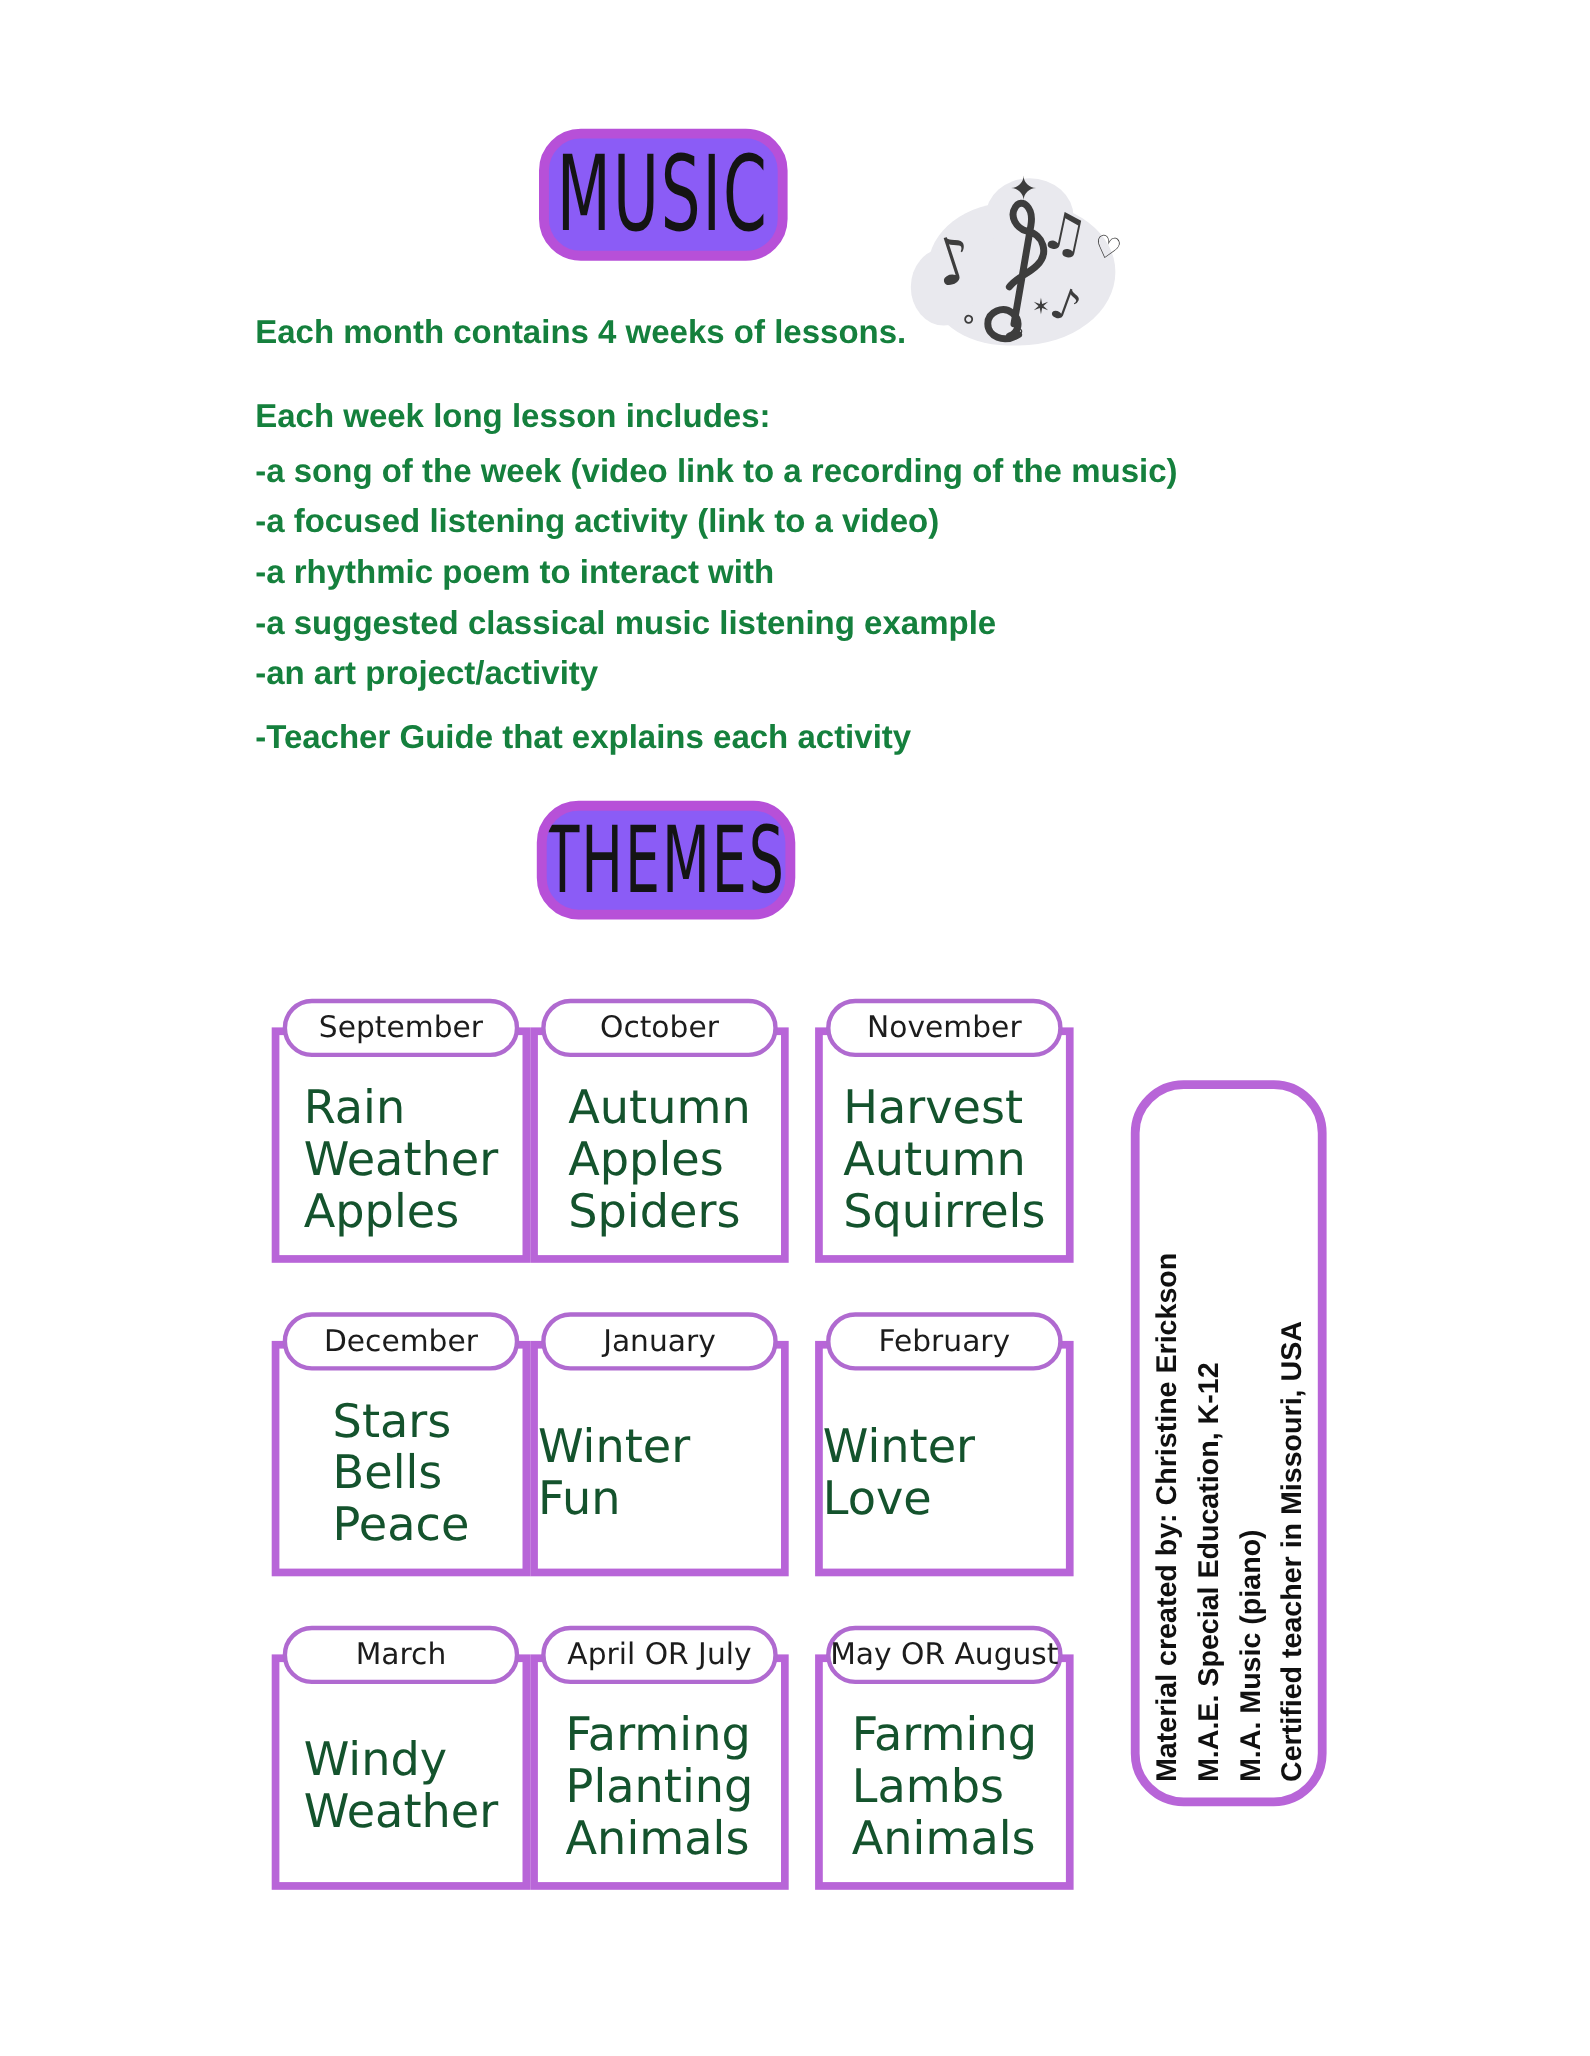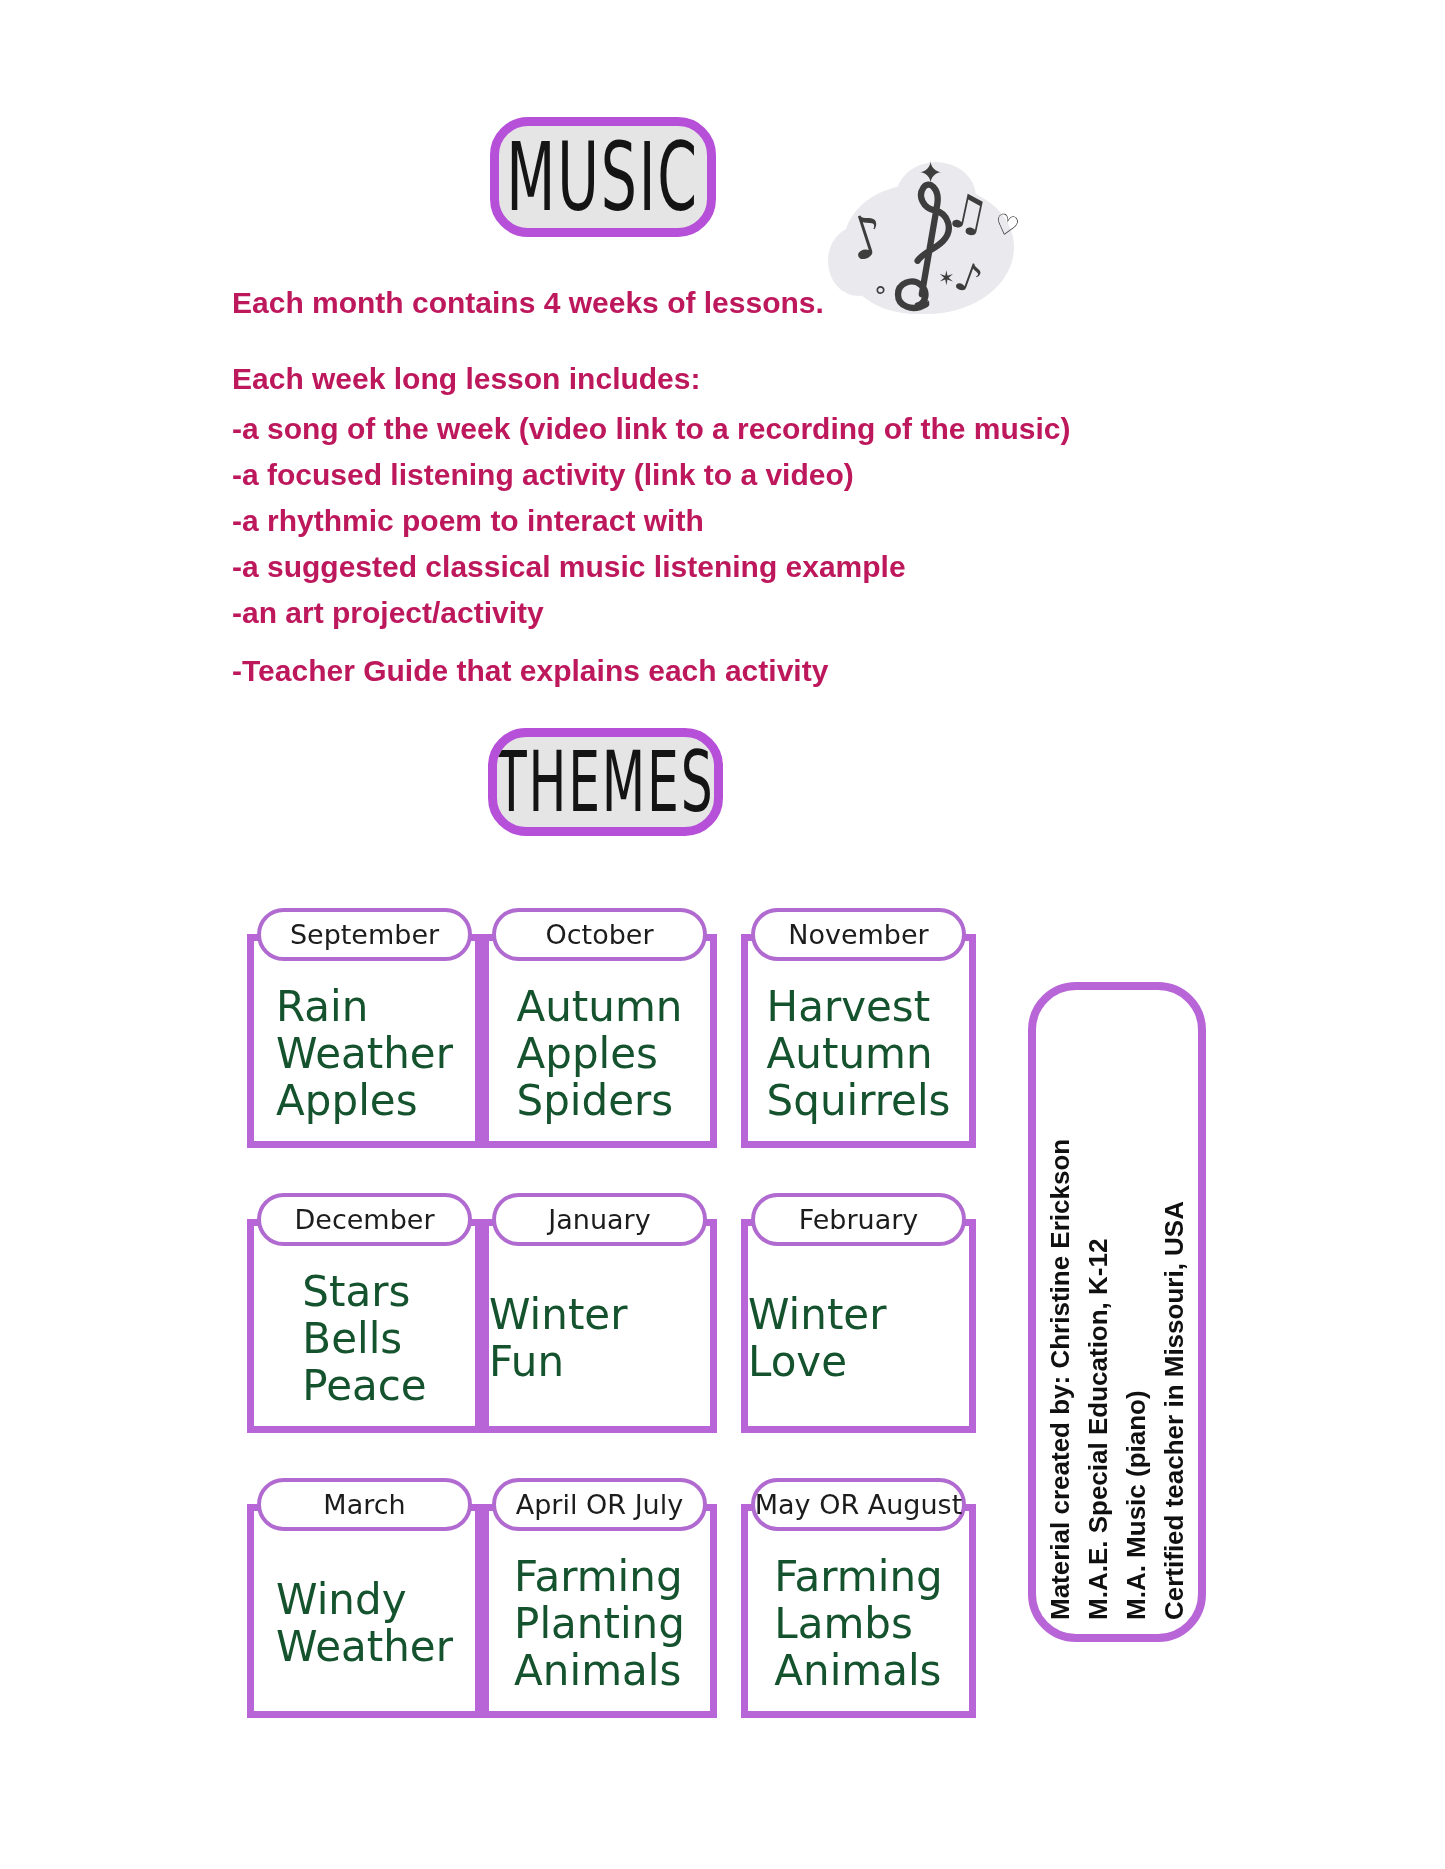--- a/index.html
+++ b/index.html
@@ -20,21 +20,21 @@
     color: var(--text);
     overflow: hidden;
     margin: 0 auto;
   }
 
   
   .title-badge {
     position: absolute;
     border: 9px solid var(--title-border);
     border-radius: 38px;
-    background: #e5e5e5;
+    background: #8b5cf6;
     display: flex; align-items: center; justify-content: center;
     overflow: hidden;
   }
   .badge-music { left: 490px; top: 117px; width: 226px; height: 120px; }
   .badge-themes { left: 488px; top: 728px; width: 235px; height: 108px; }
   .display-text {
     display: inline-block;
     font-family: "DejaVu Sans", sans-serif;
     font-weight: 400;
     color: #141414;
@@ -62,21 +62,21 @@
   .g-note2 { left: 120px; top: 32px; font-size: 48px; transform: rotate(12deg); }
   .g-note3 { left: 130px; top: 102px; font-size: 40px; transform: rotate(20deg); }
   .g-sparkle { left: 92px; top: 2px; font-size: 30px; }
   .g-heart { left: 168px; top: 56px; font-size: 28px; transform: rotate(15deg); }
   .g-star { left: 112px; top: 112px; font-size: 20px; }
   .g-dot1 { left: 48px; top: 128px; font-size: 26px; }
   .g-dot2 { left: 96px; top: 142px; font-size: 18px; }
   .clef-svg { position: absolute; left: 58px; top: 18px; }
 
   
-  .body-text { position: absolute; left: 232px; font-weight: bold; font-size: 30px; color: #be185d; }
+  .body-text { position: absolute; left: 232px; font-weight: bold; font-size: 30px; color: #15803d; }
   .intro { top: 286px; }
   .includes-heading { top: 362px; }
   .includes-list { top: 406px; white-space: pre-line; line-height: 46px; }
   .teacher-guide { top: 654px; }
 
   
   .themes-grid { position: absolute; left: 247px; top: 908px; width: 705px; height: 830px; }
   .month-box { position: absolute; width: 235px; height: 240px; }
   .mb-c0 { left: 0; } .mb-c1 { left: 235px; } .mb-c2 { left: 494px; }
   .mb-r0 { top: 0; } .mb-r1 { top: 285px; } .mb-r2 { top: 570px; }

